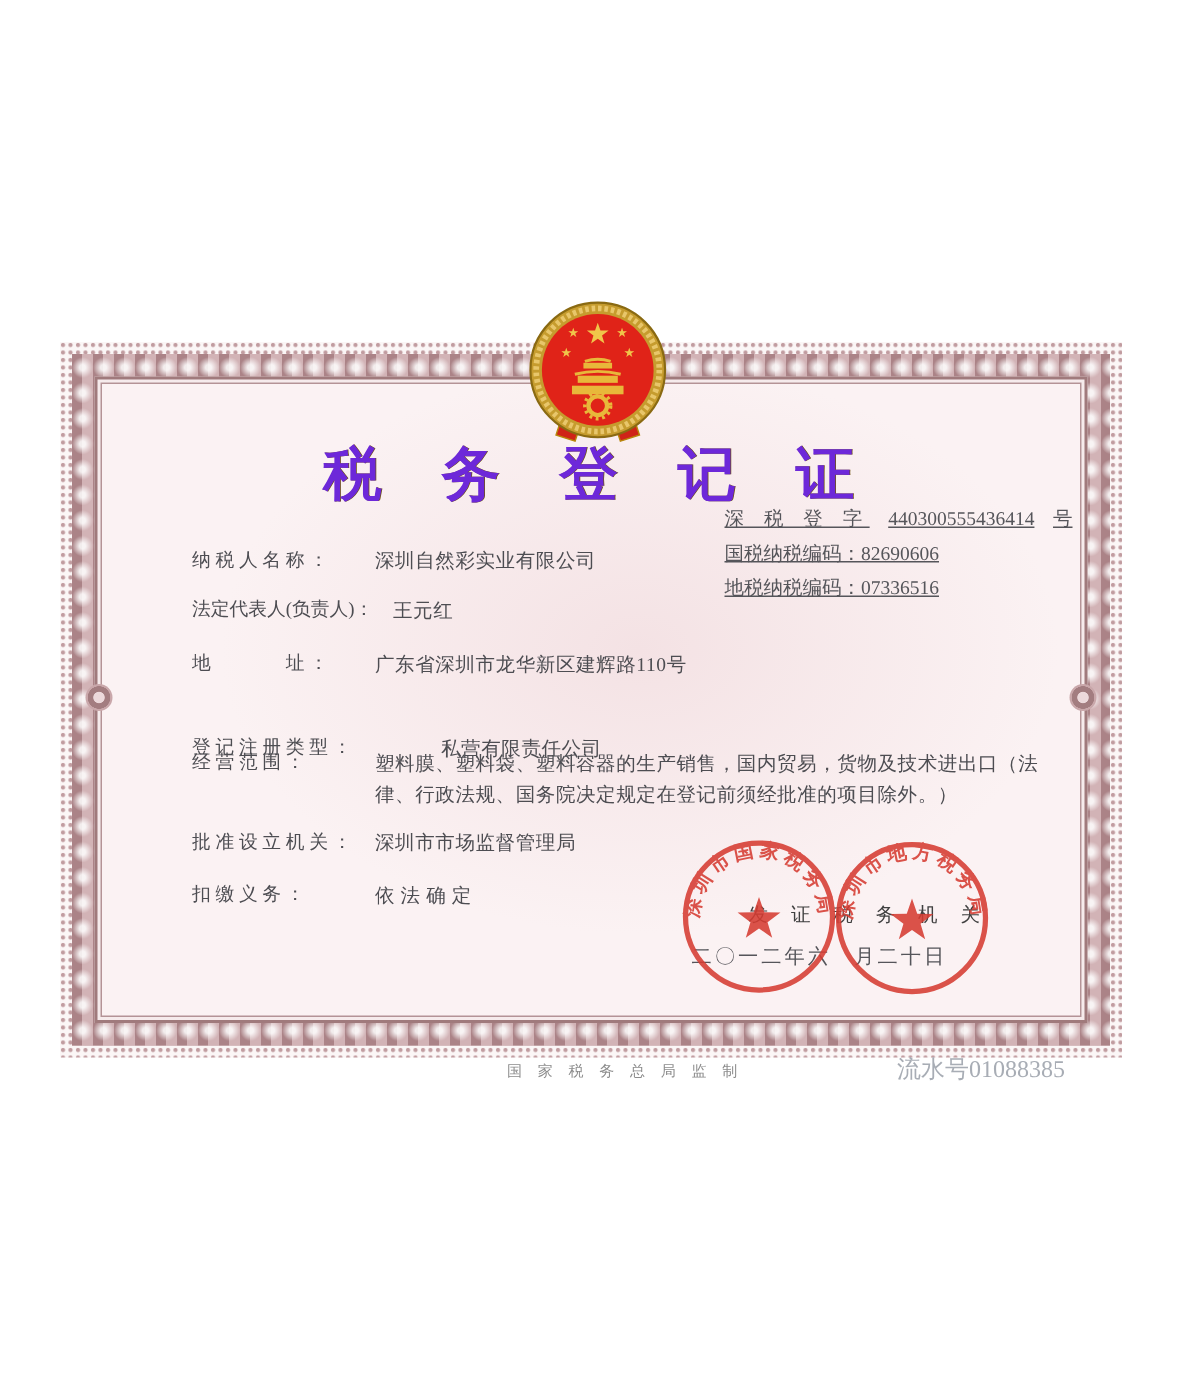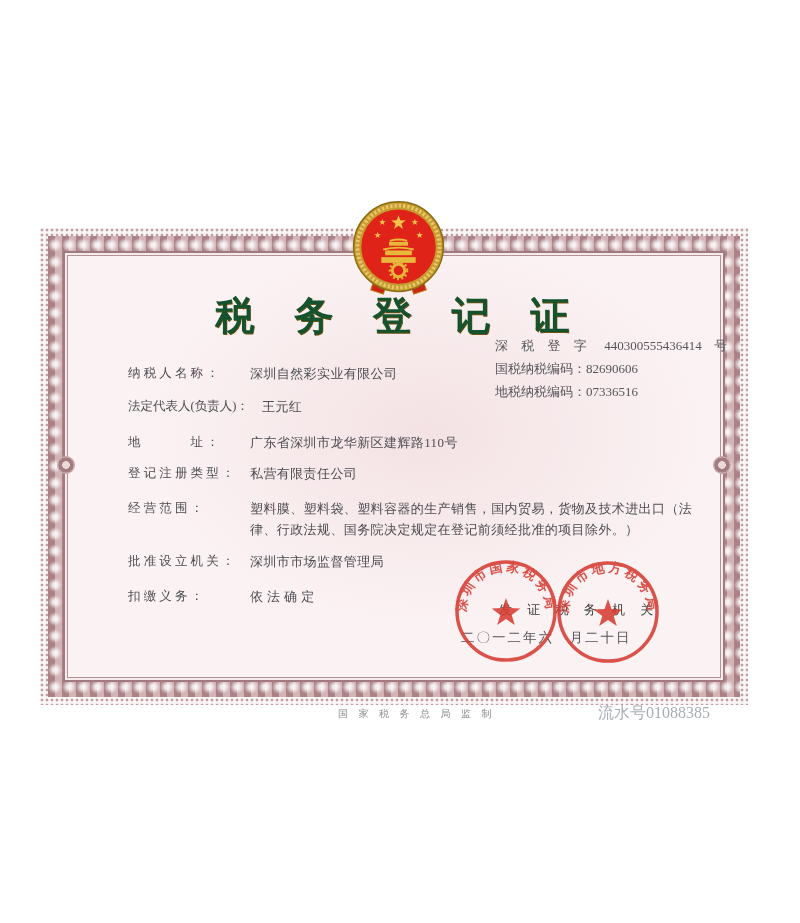--- a/index.html
+++ b/index.html
@@ -40,41 +40,41 @@
   .rosette-left{left:57px;top:456px;}
   .rosette-right{left:713px;top:456px;}
 
   
   .emblem{position:absolute;left:346px;top:197px;z-index:4;}
 
   
   .cert-title{
     position:absolute;left:200px;top:289px;width:400px;z-index:2;
     text-align:center;font-size:39px;font-weight:bold;letter-spacing:15px;
-    color:#14532d;text-shadow:0.5px 0.5px 0 #6e520f;white-space:nowrap;
-  }
-
-  
-  .reg-block{position:absolute;left:495px;top:334px;width:232px;z-index:2;
-    font-size:13px;color:#55555a;line-height:23px;}
+    color:#6d28d9;text-shadow:0.5px 0.5px 0 #6e520f;white-space:nowrap;
+  }
+
+  
+  .reg-block{position:absolute;left:483px;top:334px;width:232px;z-index:2;
+    font-size:13px;color:#55555a;line-height:23px;text-decoration:underline;}
   .reg-line1{display:flex;justify-content:space-between;align-items:baseline;}
   .reg-prefix{letter-spacing:5px;white-space:nowrap;}
   .reg-number{white-space:nowrap;}
   .reg-suffix{white-space:nowrap;}
   .code-line{white-space:nowrap;}
 
   
   .field-row{position:absolute;left:128px;display:flex;z-index:2;
     font-size:13px;color:#4d4d52;line-height:21px;justify-content:space-between;}
   .field-label{flex:0 0 122px;white-space:pre;font-size:12.5px;}
   .field-value{width:462px;letter-spacing:0.4px;}
   .row-1{top:363px;}
   .row-2{top:396px;gap:12px;}
   .row-3{top:432px;}
-  .row-4{top:463px;}
+  .row-4{top:488px;gap:44px;}
   .row-5{top:498px;}
   .row-6{top:551px;}
   .row-7{top:586px;}
 
   
   .issuer-label{position:absolute;left:499px;top:601px;z-index:2;
     font-size:13px;color:#404040;letter-spacing:6px;white-space:nowrap;}
   .issue-date{position:absolute;left:461px;top:629px;z-index:2;
     font-size:13.5px;color:#55555a;letter-spacing:2px;white-space:nowrap;text-align:right;}
 

